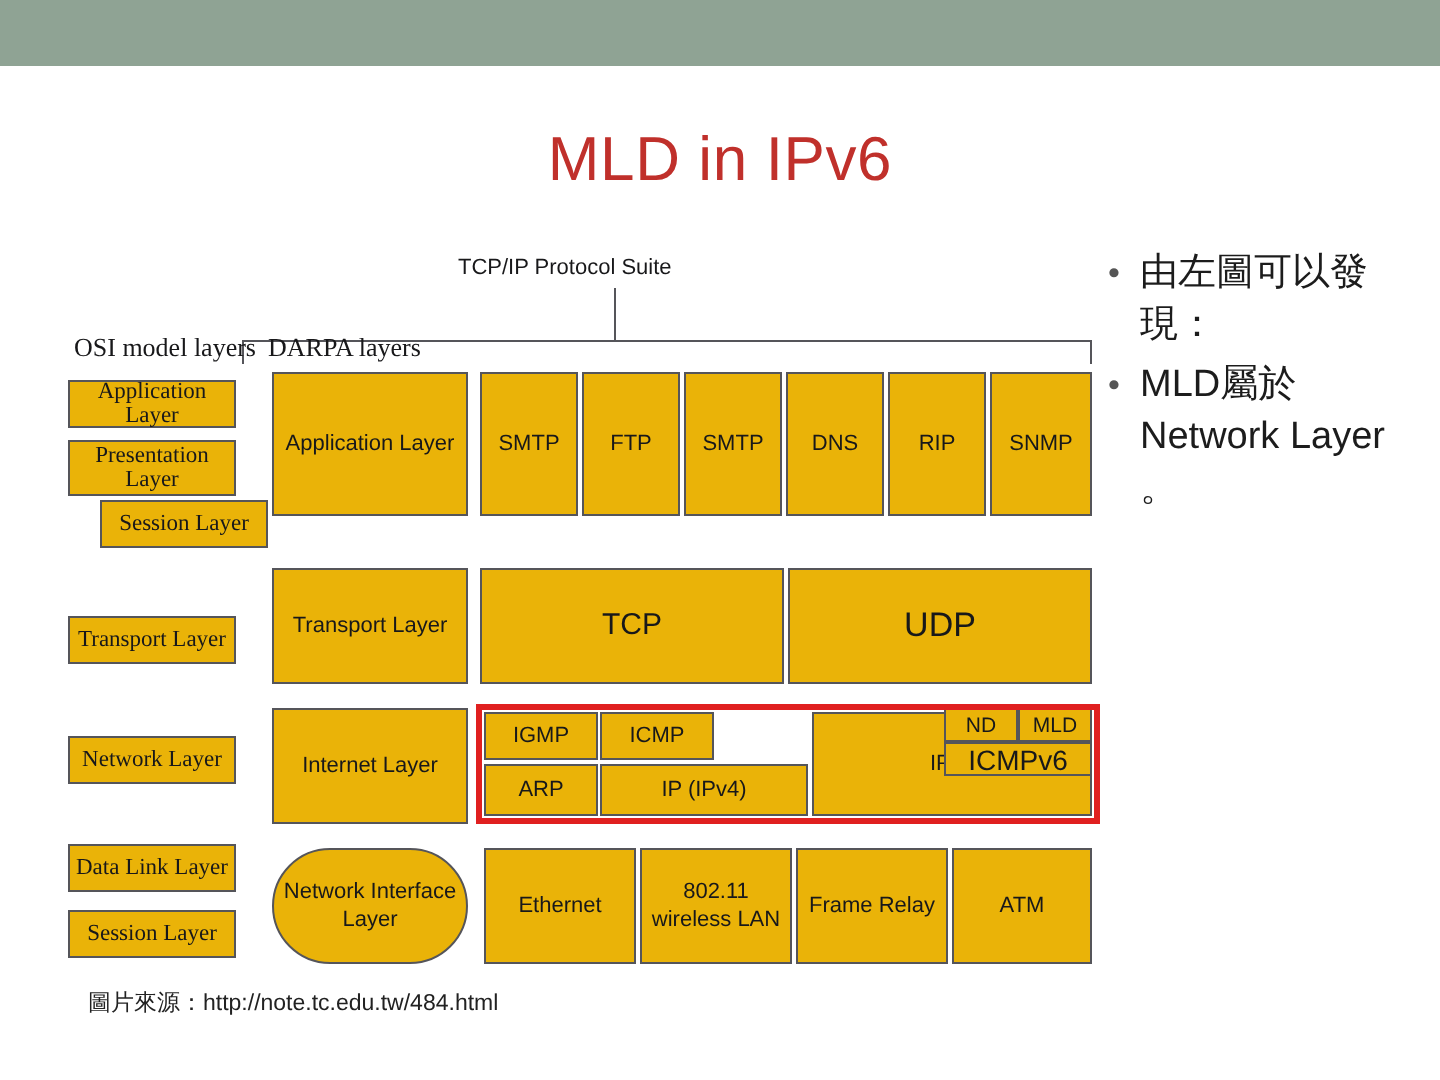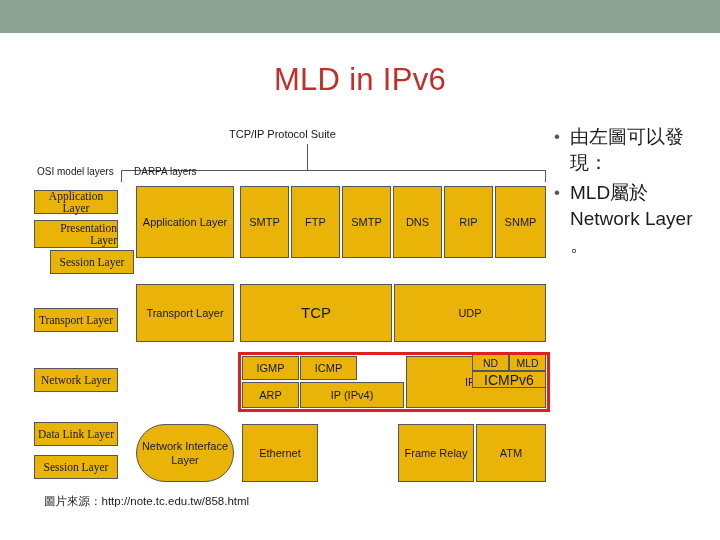--- a/index.html
+++ b/index.html
@@ -77,22 +77,22 @@
     font-size: 11px;
     line-height: 12px;
   }
   .serif {
     font-family: "Liberation Serif", serif;
     font-size: 11.5px;
   }
   .fig-label {
     position: absolute;
     color: #18181a;
-    font-size: 10px;
-    font-family: Liberation Sans, sans-serif;
+    font-size: 13px;
+    font-family: Liberation Serif, serif;
     white-space: nowrap;
   }
   .suite-label {
     position: absolute;
     font-size: 11px;
     color: #18181a;
     white-space: nowrap;
   }
   .hline {
     position: absolute;
@@ -142,51 +142,53 @@
   <div class="suite-label" style="left:203px; top:0px;">TCP/IP Protocol Suite</div>
   <div class="vline" style="left:281px; top:16px; height:26px;"></div>
   <div class="hline" style="left:95px; top:42px; width:425px;"></div>
   <div class="vline" style="left:95px; top:42px; height:12px;"></div>
   <div class="vline" style="left:519px; top:42px; height:12px;"></div>
 
   <div class="fig-label" style="left:11px; top:38px;">OSI model layers</div>
   <div class="fig-label" style="left:108px; top:38px;">DARPA layers</div>
 
   <div class="fig-box serif" style="left:8px; top:62px; width:84px; height:24px;">Application Layer</div>
-  <div class="fig-box serif" style="left:8px; top:92px; width:84px; height:28px;text-align:right;">Presentation Layer</div>
+  <div class="fig-box serif" style="left:8px; top:92px; width:84px; height:28px;">Presentation Layer</div>
   <div class="fig-box serif" style="left:24px; top:122px; width:84px; height:24px;">Session Layer</div>
   <div class="fig-box serif" style="left:8px; top:180px; width:84px; height:24px;">Transport Layer</div>
   <div class="fig-box serif" style="left:8px; top:240px; width:84px; height:24px;">Network Layer</div>
   <div class="fig-box serif" style="left:8px; top:294px; width:84px; height:24px;">Data Link Layer</div>
   <div class="fig-box serif" style="left:8px; top:327px; width:84px; height:24px;">Session Layer</div>
 
   <div class="fig-box" style="left:110px; top:58px; width:98px; height:72px;">Application Layer</div>
   <div class="fig-box" style="left:110px; top:156px; width:98px; height:58px;">Transport Layer</div>
+  <div class="fig-box" style="left:110px; top:226px; width:98px; height:58px;">Internet Layer</div>
   <div class="fig-box" style="left:110px; top:296px; width:98px; height:58px; line-height:14px;border-radius:29px;">Network Interface Layer</div>
 
   <div class="fig-box" style="left:214px; top:58px; width:49px; height:72px;">SMTP</div>
   <div class="fig-box" style="left:265px; top:58px; width:49px; height:72px;">FTP</div>
   <div class="fig-box" style="left:316px; top:58px; width:49px; height:72px;">SMTP</div>
   <div class="fig-box" style="left:418px; top:58px; width:49px; height:72px;">RIP</div>
   <div class="fig-box" style="left:367px; top:58px; width:49px; height:72px;">DNS</div>
   <div class="fig-box" style="left:469px; top:58px; width:51px; height:72px;">SNMP</div>
 
   <div class="fig-box" style="left:214px; top:156px; width:152px; height:58px; font-size:15px;">TCP</div>
-  <div class="fig-box" style="left:368px; top:156px; width:152px; height:58px; font-size:11px;">UDP</div>
+  <div class="fig-box" style="left:368px; top:156px; width:152px; height:58px; font-size:17px;">UDP</div>
 
   <div class="fig-box" style="left:216px; top:228px; width:57px; height:24px;">IGMP</div>
   <div class="fig-box" style="left:274px; top:228px; width:57px; height:24px;">ICMP</div>
   <div class="fig-box" style="left:216px; top:254px; width:57px; height:26px;">ARP</div>
   <div class="fig-box" style="left:274px; top:254px; width:104px; height:26px;">IP (IPv4)</div>
   <div class="fig-box" style="left:380px; top:228px; width:140px; height:52px;">IPv6</div>
   <div class="fig-box" style="left:446px; top:226px; width:37px; height:17px; font-size:10.5px;">ND</div>
   <div class="fig-box" style="left:483px; top:226px; width:37px; height:17px; font-size:10.5px;">MLD</div>
   <div class="fig-box" style="left:446px; top:243px; width:74px; height:17px; font-size:14px;">ICMPv6</div>
 
   <div class="redbox" style="left:212px; top:224px; width:312px; height:60px;"></div>
 
   <div class="fig-box" style="left:216px; top:296px; width:76px; height:58px;">Ethernet</div>
+  <div class="fig-box" style="left:294px; top:296px; width:76px; height:58px; line-height:14px;">802.11 wireless LAN</div>
   <div class="fig-box" style="left:372px; top:296px; width:76px; height:58px;">Frame Relay</div>
   <div class="fig-box" style="left:450px; top:296px; width:70px; height:58px;">ATM</div>
 
 </div>
 
-<div class="source">圖片來源：http://note.tc.edu.tw/858.html</div>
+<div class="source">圖片來源：http://note.tc.edu.tw/484.html</div>
 
 </body></html>

